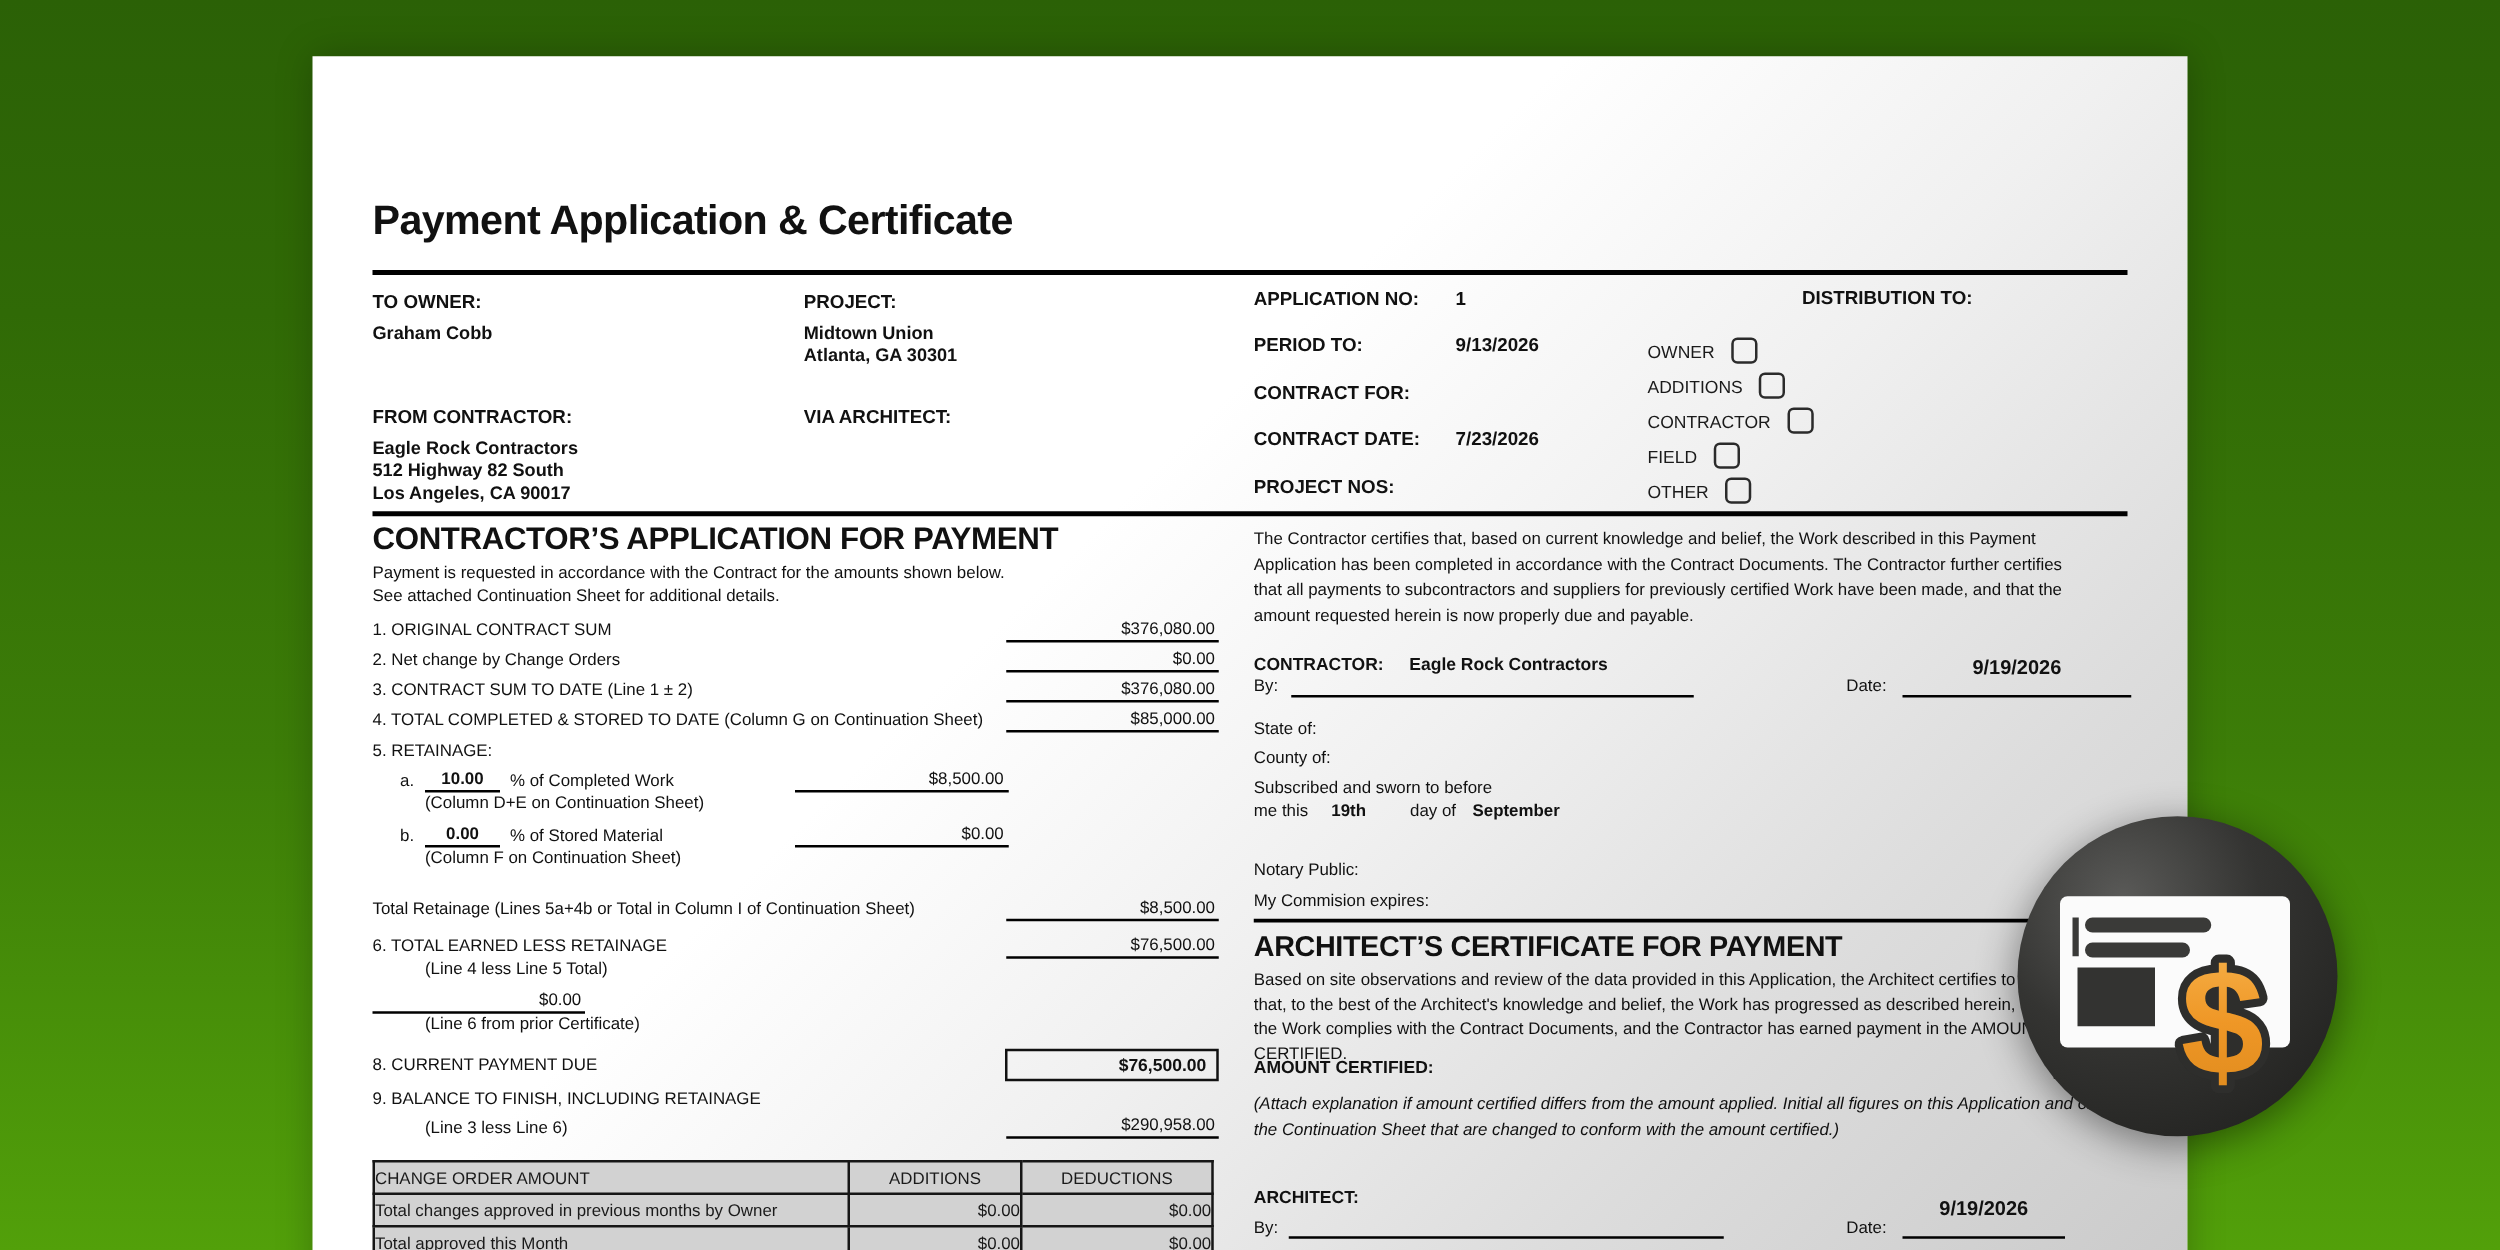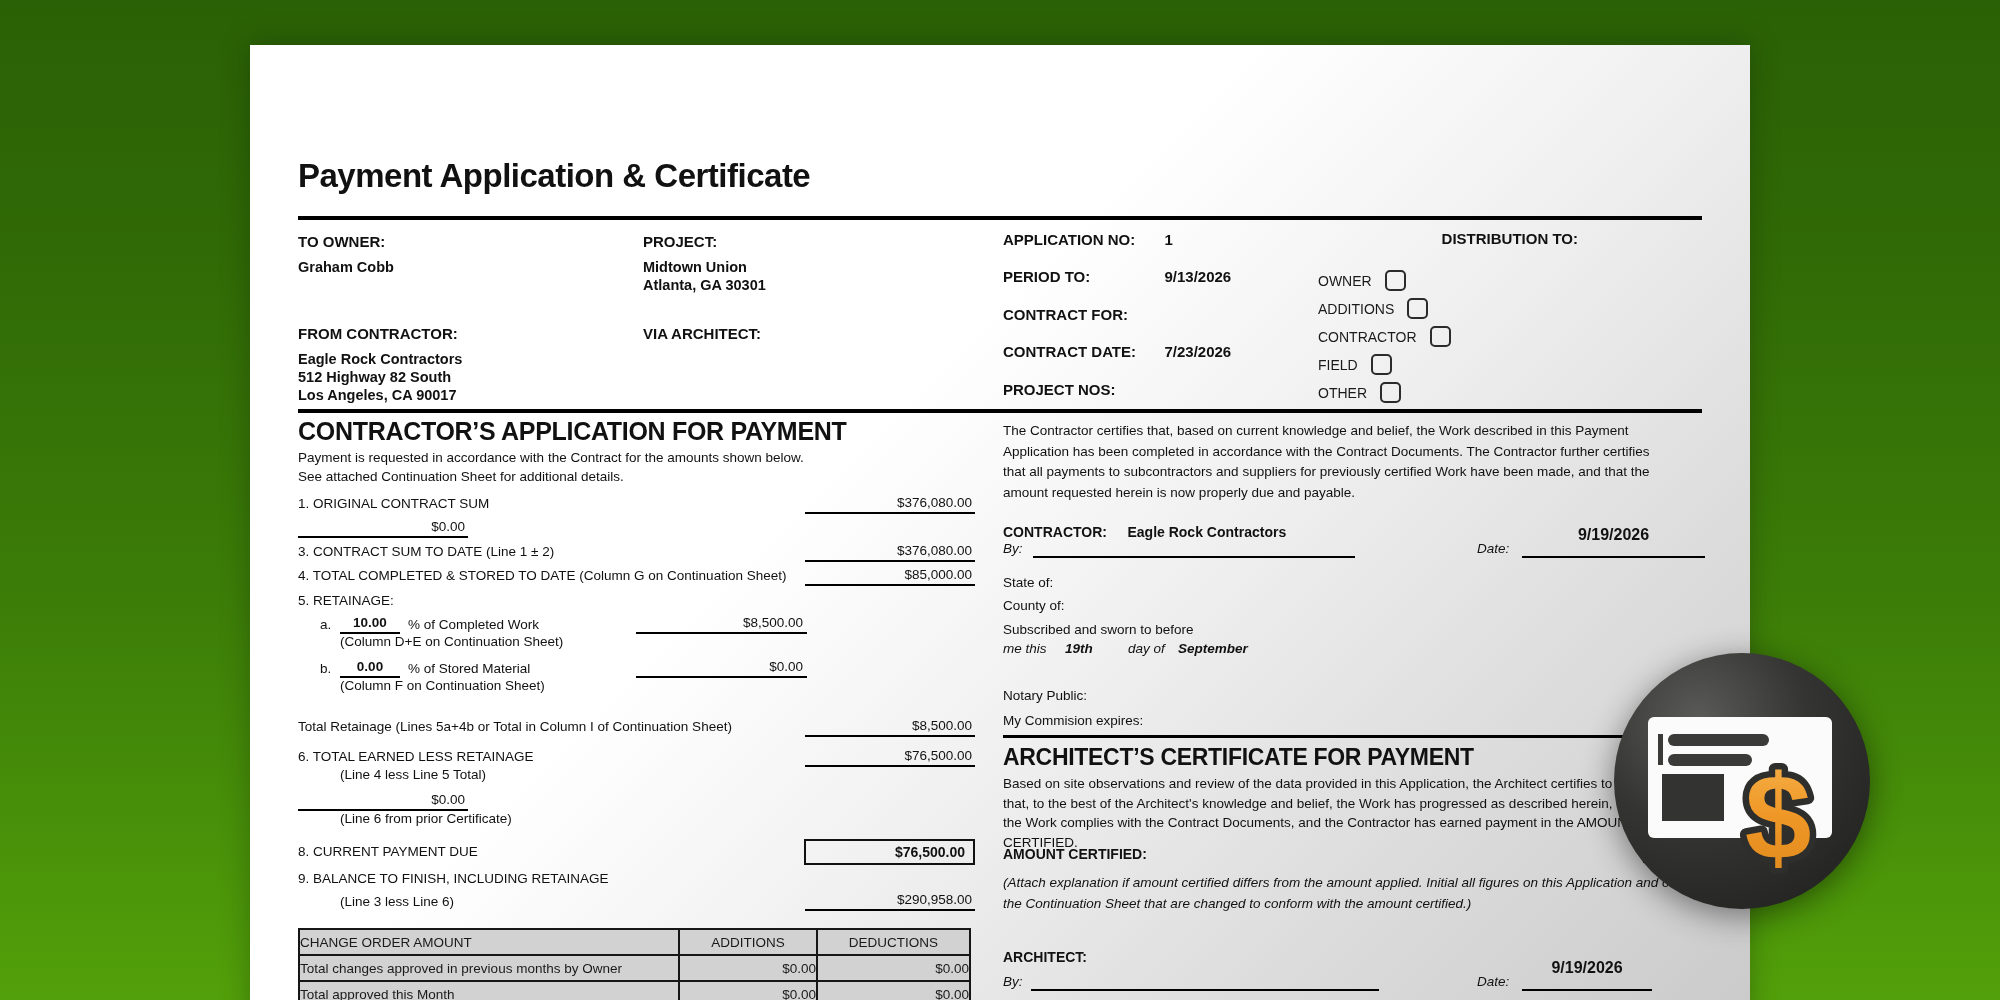--- a/index.html
+++ b/index.html
@@ -55,21 +55,21 @@
   td.c3{width:151px;text-align:center;}
   td.num{text-align:right;padding-right:8px;}
   
   .certcol{position:absolute;left:753px;top:372px;width:699px;height:640px;}
   .certcol > div{position:absolute;}
   .p1{top:4px;width:662px;font-size:13.5px;line-height:20.5px;}
   .contr-row{top:106px;}
   .contr-row .cl{display:inline-block;width:120px;font-weight:bold;font-size:14px;}
   .contr-row .cn{font-weight:bold;font-size:14px;}
   .sigline{position:absolute;border-bottom:2px solid #000;}
-  .rlab{position:absolute;font-size:13.5px;font-style:italic;}
+  .rlab{position:absolute;font-size:13.5px;}
   .dval{font-weight:bold;font-size:16px;text-align:center;padding-bottom:12px;}
   .byrow1{top:120px;height:21px;width:699px;}
   .byrow2{top:556px;height:18px;width:699px;}
   .rule3{top:318px;left:0;width:699px;height:3px;background:#000;}
   .h2b{top:327px;margin:0;font-size:23px;font-weight:bold;letter-spacing:-0.3px;}
   .p2{top:357px;width:692px;font-size:13.5px;line-height:19.5px;}
   .amtcert{top:428px;width:699px;height:18px;}
   .amtcert .acl{font-weight:bold;font-size:14px;}
   .noteit{top:455px;width:692px;font-size:13.5px;line-height:21px;font-style:italic;}
   .archlbl{top:532px;font-weight:bold;font-size:14px;}
@@ -146,20 +146,21 @@
   <div class="appcol">
     <h2 class="h2">CONTRACTOR’S APPLICATION FOR PAYMENT</h2>
     <p class="intro">Payment is requested in accordance with the Contract for the amounts shown below.</p>
     <p class="intro">See attached Continuation Sheet for additional details.</p>
 
     <div class="arow" style="margin-top:2px">
       <span class="lbl">1. ORIGINAL CONTRACT SUM</span>
       <span class="amt">$376,080.00</span>
     </div>
     <div class="arow">
+      <span class="lbl">2. Net change by Change Orders</span>
       <span class="amt">$0.00</span>
     </div>
     <div class="arow">
       <span class="lbl">3. CONTRACT SUM TO DATE (Line 1 ± 2)</span>
       <span class="amt">$376,080.00</span>
     </div>
     <div class="arow">
       <span class="lbl">4. TOTAL COMPLETED &amp; STORED TO DATE (Column G on Continuation Sheet)</span>
       <span class="amt">$85,000.00</span>
     </div>

